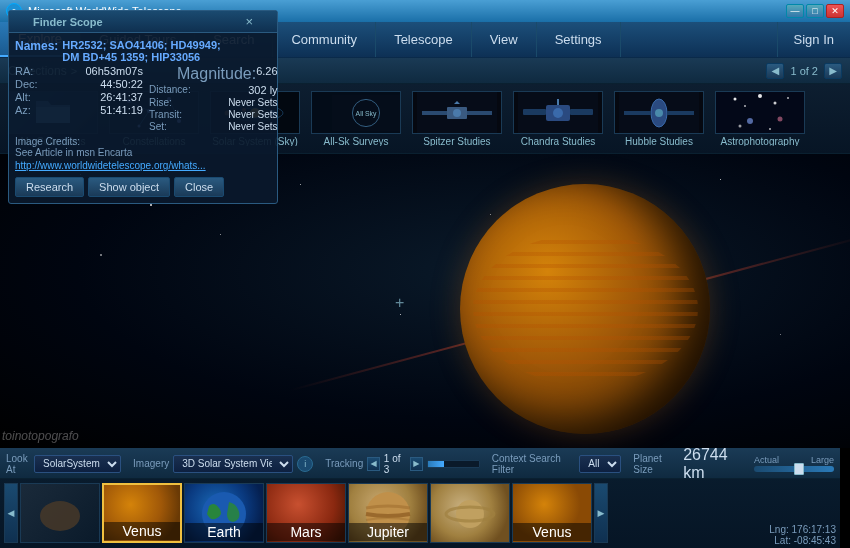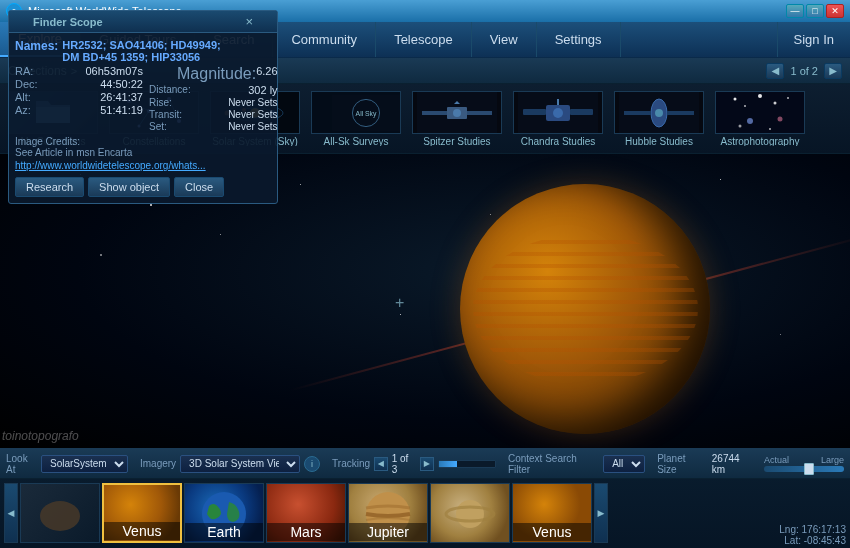--- a/index.html
+++ b/index.html
@@ -210,21 +210,21 @@
       padding: 3px 10px;
       background: linear-gradient(to bottom, #2a5a80, #1a3a58);
       border: 1px solid #1a4a70;
       border-radius: 2px;
       color: #cde; font-size: 11px; cursor: pointer;
     }
 
     
     #bottom-bar {
       position: absolute;
-      bottom: 0; left: 0; right: 0;
+      bottom: 0; left: 0; right: 10px;
       height: 100px;
       background: linear-gradient(to bottom, #0a1e30, #061525);
       border-top: 1px solid #1a3a55;
     }
 
     
     #controls-row {
       height: 30px;
       background: linear-gradient(to bottom, #1a3a55, #0f2a40);
       display: flex;
@@ -611,21 +611,21 @@
       </div>
     </div>
 
     <div class="ctrl-group">
       <span class="ctrl-label">Context Search Filter</span>
       <select class="ctrl-select"><option>All</option></select>
     </div>
 
     <div class="ctrl-group" id="planet-size-group">
       <span class="ctrl-label">Planet Size</span>
-      <span style="color:#cde;font-size:10px;">26744 km</span>
+      <span style="color:#cde;font-size:16px;">26744 km</span>
       <div style="display:flex;flex-direction:column;gap:1px;margin-left:4px;">
         <div style="display:flex;justify-content:space-between;width:80px;">
           <span style="color:#7a9cbc;font-size:9px;">Actual</span>
           <span style="color:#7a9cbc;font-size:9px;">Large</span>
         </div>
         <div class="size-slider">
           <div class="size-slider-thumb"></div>
         </div>
       </div>
     </div>

